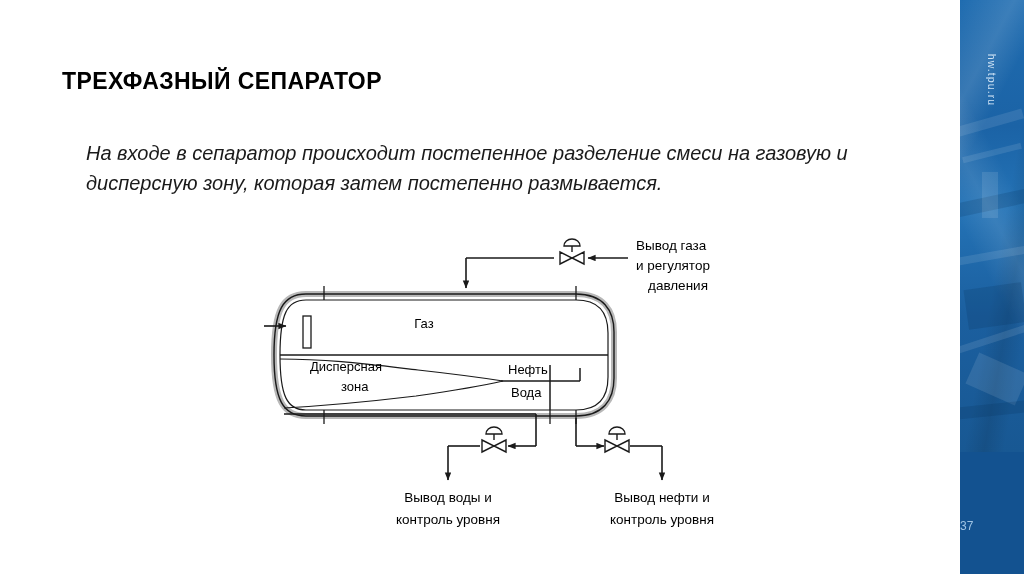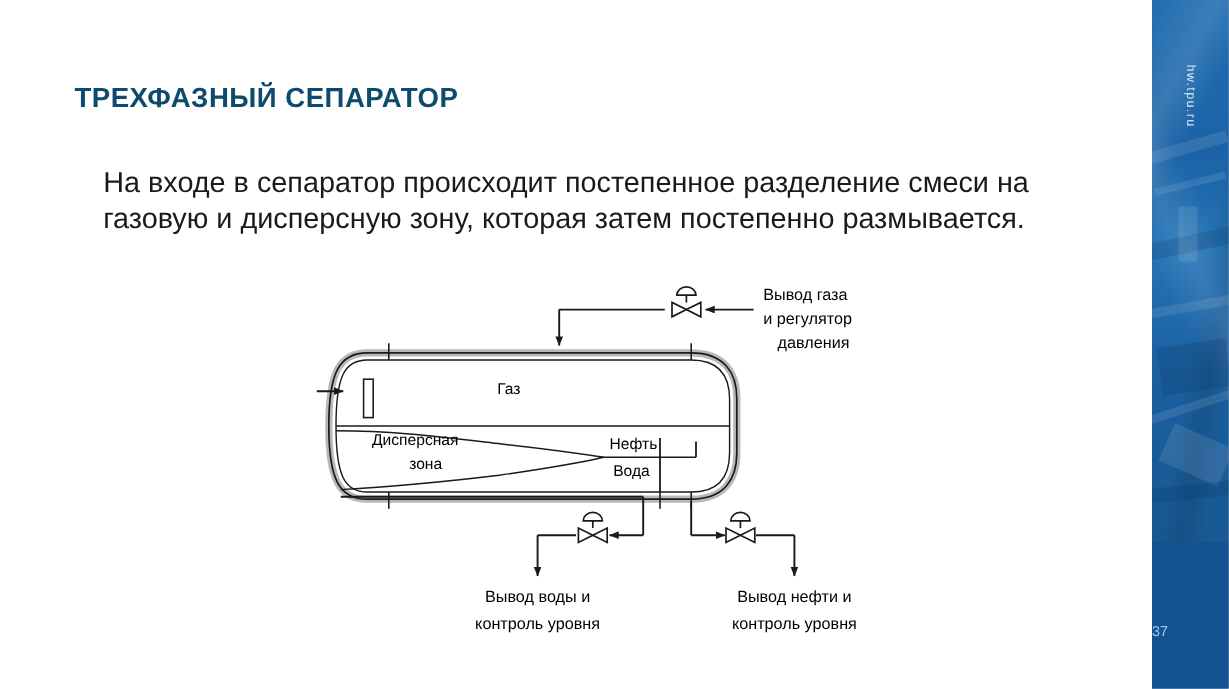--- a/index.html
+++ b/index.html
@@ -27,34 +27,35 @@
   }
 
   
   #title {
     position: absolute;
     left: 62px;
     top: 68px;
     font-size: 23px;
     font-weight: bold;
     letter-spacing: 0.4px;
-    color: #0c4a6e;
+    color: #000000;
     white-space: nowrap;
   }
 
   
   #bodytext {
     position: absolute;
     left: 86px;
     top: 138px;
     width: 790px;
-    font-size: 24px;
+    font-size: 20px;
     line-height: 30px;
     color: #1a1a1a;
     font-weight: 400;
+    font-style: italic;
   }
 
   
   #diagram {
     position: absolute;
     left: 258px;
     top: 228px;
     width: 560px;
     height: 310px;
   }

